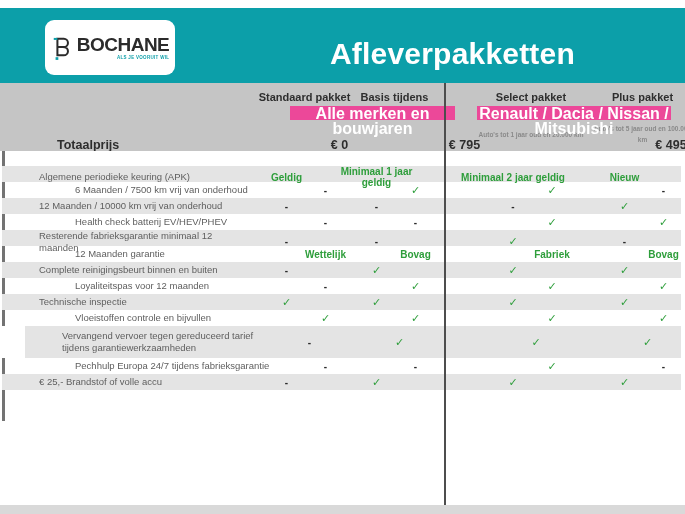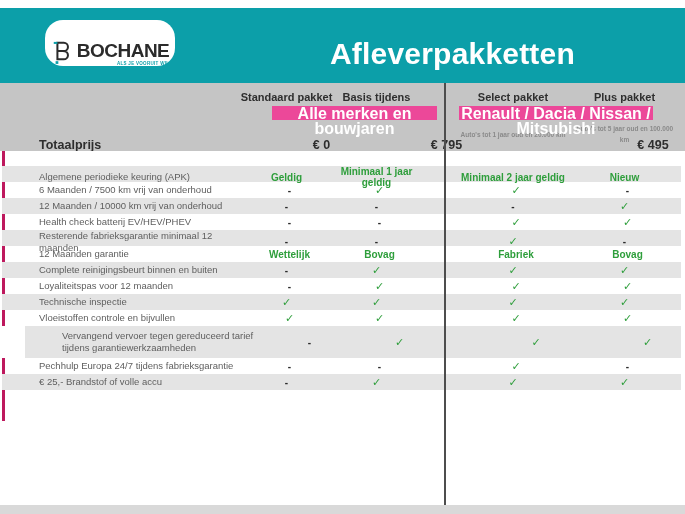--- a/index.html
+++ b/index.html
@@ -1,51 +1,51 @@
 <!DOCTYPE html>
 <html><head>
 <meta charset="utf-8">
 <style>
   html,body{margin:0;padding:0;background:#fff;}
   .page{position:relative;width:685px;height:514px;background:#ffffff;overflow:hidden;
         font-family:"Liberation Sans", sans-serif;}
 
   
   .teal-band{position:absolute;left:0;top:8px;width:685px;height:75px;background:#0c9fa9;}
-  .logo-box{position:absolute;left:45px;top:12px;width:130px;height:46px;background:#ffffff;
-            border-radius:18px;display:flex;align-items:flex-end;justify-content:center;gap:4px;}
+  .logo-box{position:absolute;left:45px;top:12px;width:130px;height:55px;background:#ffffff;
+            border-radius:9px;display:flex;align-items:center;justify-content:center;gap:4px;}
   .logo-icon{width:22px;height:28px;flex:0 0 auto;}
   .logo-text{display:flex;flex-direction:column;align-items:flex-end;}
   .logo-name{font-size:19px;font-weight:bold;color:#2b2b2b;letter-spacing:-0.5px;line-height:19px;}
   .logo-tagline{font-size:4.5px;font-weight:bold;color:#0c9fa9;letter-spacing:0.3px;margin-top:1px;}
   .title{position:absolute;left:220px;right:0;top:0;height:75px;margin:8px;
          display:flex;align-items:center;justify-content:center;
          font-size:30px;font-weight:bold;color:#ffffff;letter-spacing:0.2px;}
 
   
-  .gray-band{position:absolute;left:0;top:83px;width:685px;height:68px;background:#c5c5c5;padding-left:2px;box-sizing:border-box;}
+  .gray-band{position:absolute;left:0;top:83px;width:685px;height:68px;background:#c5c5c5;padding-left:20px;box-sizing:border-box;}
   .grid{display:grid;grid-template-columns:237px 95px 85px 35px 118px 105px;}
   .hdr-row{margin-top:6px;height:16px;align-items:center;}
   .col-hdr{font-size:11px;font-weight:bold;color:#2e2e2e;text-align:center;}
   .badge-row{position:relative;height:18px;}
   .badge{position:absolute;top:1px;height:14px;line-height:15px;background:#ec4899;color:#ffffff;
          font-size:16px;font-weight:bold;text-align:center;}
   .badge1{left:270px;width:165px;}
   .badge2{left:457px;width:194px;}
   .cond-row{height:11px;align-items:center;}
   .cond{font-size:6.5px;font-weight:bold;color:#8a8a8a;text-align:center;line-height:11px;}
   .total-row{height:21px;align-items:center;gap:35px;}
   .total-label{font-size:12.5px;font-weight:bold;color:#2e2e2e;padding-left:37px;}
   .price{font-size:12.5px;font-weight:bold;color:#2e2e2e;text-align:center;}
 
   
   .rows{position:absolute;left:2px;top:151px;width:679px;}
   .row{align-items:center;background:#ffffff;}
   .row.gray{background:#e4e4e4;}
-  .row.white{border-left:3px solid #be185d;}
+  .row.white{border-left:3px solid #737373;padding-left:36px;}
   .row.white .cell.label{padding-left:34px;}
   .row{height:16px;}
   .row.tall{height:32px;margin-left:23px;}
   .row.empty-top{height:15px;}
   .row.empty-bottom{height:31px;}
   .cell.label{font-size:9.5px;color:#5e5e5e;padding-left:37px;line-height:1.25;}
   .cell.val{text-align:center;}
   .cell.val.check{color:#2e9e3b;font-size:11px;line-height:11px;}
   .cell.val.dash{color:#2b2b2b;font-size:10px;font-weight:bold;}
   .cell.val.gtext{color:#2e9e3b;font-size:10px;font-weight:bold;}

